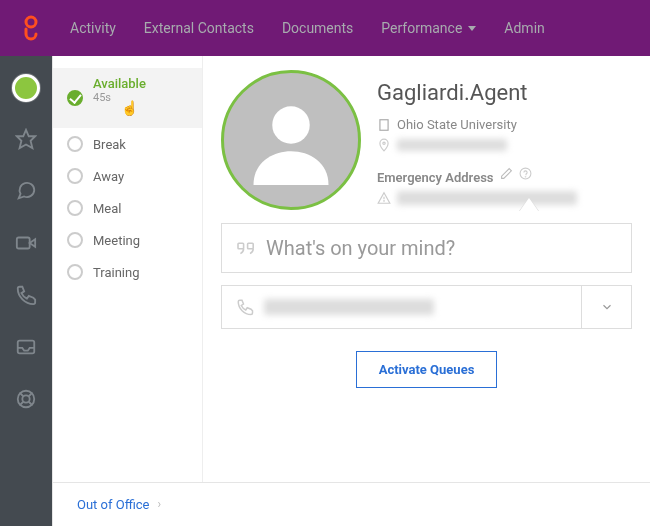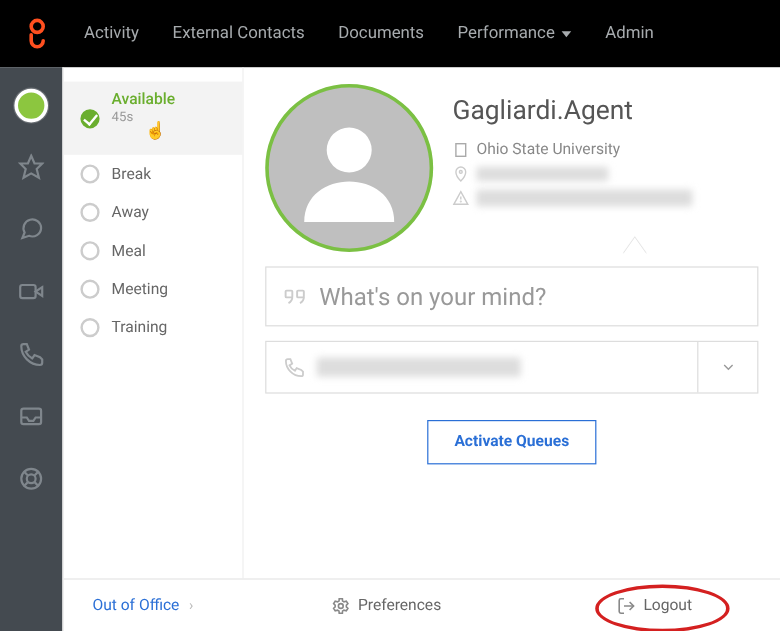--- a/index.html
+++ b/index.html
@@ -1,17 +1,17 @@
 <!DOCTYPE html>
 <html><head>
 <meta charset="utf-8">
 <style>
   * { box-sizing: border-box; margin: 0; padding: 0; font-family: -apple-system, "Segoe UI", Roboto, Arial, sans-serif; }
   html, body { width: 650px; height: 526px; overflow: hidden; background: #fff; }
-  .topbar { height: 56px; background: #000000; display: flex; align-items: center; padding: 0 8px 0 20px; gap: 28px; }
+  .topbar { height: 56px; background: #701a75; display: flex; align-items: center; padding: 0 8px 0 20px; gap: 28px; }
   .logo { color: #ff4f1f; display:flex; align-items:center; }
   .menu { display:flex; gap:28px; }
   .menu-item { color: #a7abae; font-size: 14px; cursor:pointer; display:flex; align-items:center; gap:6px;}
   .caret-down { width:0;height:0;border-left:4px solid transparent;border-right:4px solid transparent;border-top:5px solid #a7abae;}
   .body { display:flex; height: calc(526px - 56px); }
   .siderail { width: 52px; background:#444a50; display:flex; flex-direction:column; align-items:center; padding-top:18px; gap:26px;}
   .rail-ico { color:#7f868c; cursor:pointer; }
   .presence-dot { width:28px;height:28px;border-radius:50%;background:#8cc63f;border:3px solid #fff; box-shadow:0 0 0 1px rgba(255,255,255,.2);}
   .panel { flex:1; display:flex; flex-direction:column; border-left:1px solid #e5e5e5;}
   .panel-main { flex:1; display:flex; overflow:hidden;}
@@ -157,20 +157,35 @@
             </div>
             <div class="info-row">
               <span class="ico">
                   <svg width="14" height="14" viewBox="0 0 24 24" fill="none" stroke="#ccc" stroke-width="2">
                     <path d="M12 22s7-7 7-13a7 7 0 0 0-14 0c0 6 7 13 7 13z"></path>
                     <circle cx="12" cy="9" r="2"></circle>
                   </svg>
                 </span>
               <span class="redact" style="width:110px"></span>
             </div>
+            <div class="info-row" style="margin-top:10px">
+              <span class="info-label">Emergency Address</span>
+              <span class="ico">
+                  <svg width="13" height="13" viewBox="0 0 24 24" fill="none" stroke="#bbb" stroke-width="2">
+                    <path d="M17 3l4 4L7 21H3v-4z"></path>
+                  </svg>
+                </span>
+              <span class="ico">
+                  <svg width="13" height="13" viewBox="0 0 24 24" fill="none" stroke="#ccc" stroke-width="2">
+                    <circle cx="12" cy="12" r="10"></circle>
+                    <path d="M9 10a3 3 0 1 1 4 3v2"></path>
+                    <circle cx="12" cy="18" r="0.5"></circle>
+                  </svg>
+                </span>
+            </div>
             <div class="info-row">
               <span class="ico">
                   <svg width="14" height="14" viewBox="0 0 24 24" fill="none" stroke="#ccc" stroke-width="2">
                     <path d="M12 3l10 18H2z"></path>
                     <line x1="12" y1="10" x2="12" y2="14"></line>
                     <circle cx="12" cy="17" r="0.5"></circle>
                   </svg>
                 </span>
               <span class="redact" style="width:180px;height:14px"></span>
             </div>
@@ -205,39 +220,15 @@
         </div>
         <button class="activate">Activate Queues</button>
       </div>
     </div>
 
     <div class="footer">
       <div class="foot-left">
         <span>Out of Office</span>
         <span class="chev-r">›</span>
       </div>
-      <div class="foot-right">
-        <div class="foot-item">
-          <span class="ico">
-              <svg width="16" height="16" viewBox="0 0 24 24" fill="none" stroke="#888" stroke-width="2">
-                <circle cx="12" cy="12" r="3"></circle>
-                <path d="M19 12a7 7 0 0 0-.1-1l2-2-2-3-3 .8a7 7 0 0 0-1.7-1L14 3h-4l-.2 2.8a7 7 0 0 0-1.7 1L5 6 3 9l2 2a7 7 0 0 0 0 2l-2 2 2 3 3-.8a7 7 0 0 0 1.7 1L10 21h4l.2-2.8a7 7 0 0 0 1.7-1l3 .8 2-3-2-2c.1-.3.1-.7.1-1z"></path>
-              </svg>
-            </span>
-          <span>Preferences</span>
-        </div>
-        <div class="foot-wrap">
-          <div class="foot-item">
-            <span class="ico">
-                <svg width="16" height="16" viewBox="0 0 24 24" fill="none" stroke="#888" stroke-width="2">
-                  <path d="M9 21H5a2 2 0 0 1-2-2V5a2 2 0 0 1 2-2h4"></path>
-                  <polyline points="16 17 21 12 16 7"></polyline>
-                  <line x1="21" y1="12" x2="9" y2="12"></line>
-                </svg>
-              </span>
-            <span>Logout</span>
-          </div>
-          <div class="logout-oval" style="left:-18px;top:-10px"></div>
-        </div>
-      </div>
     </div>
   </div>
 </div>
 
 </body></html>

